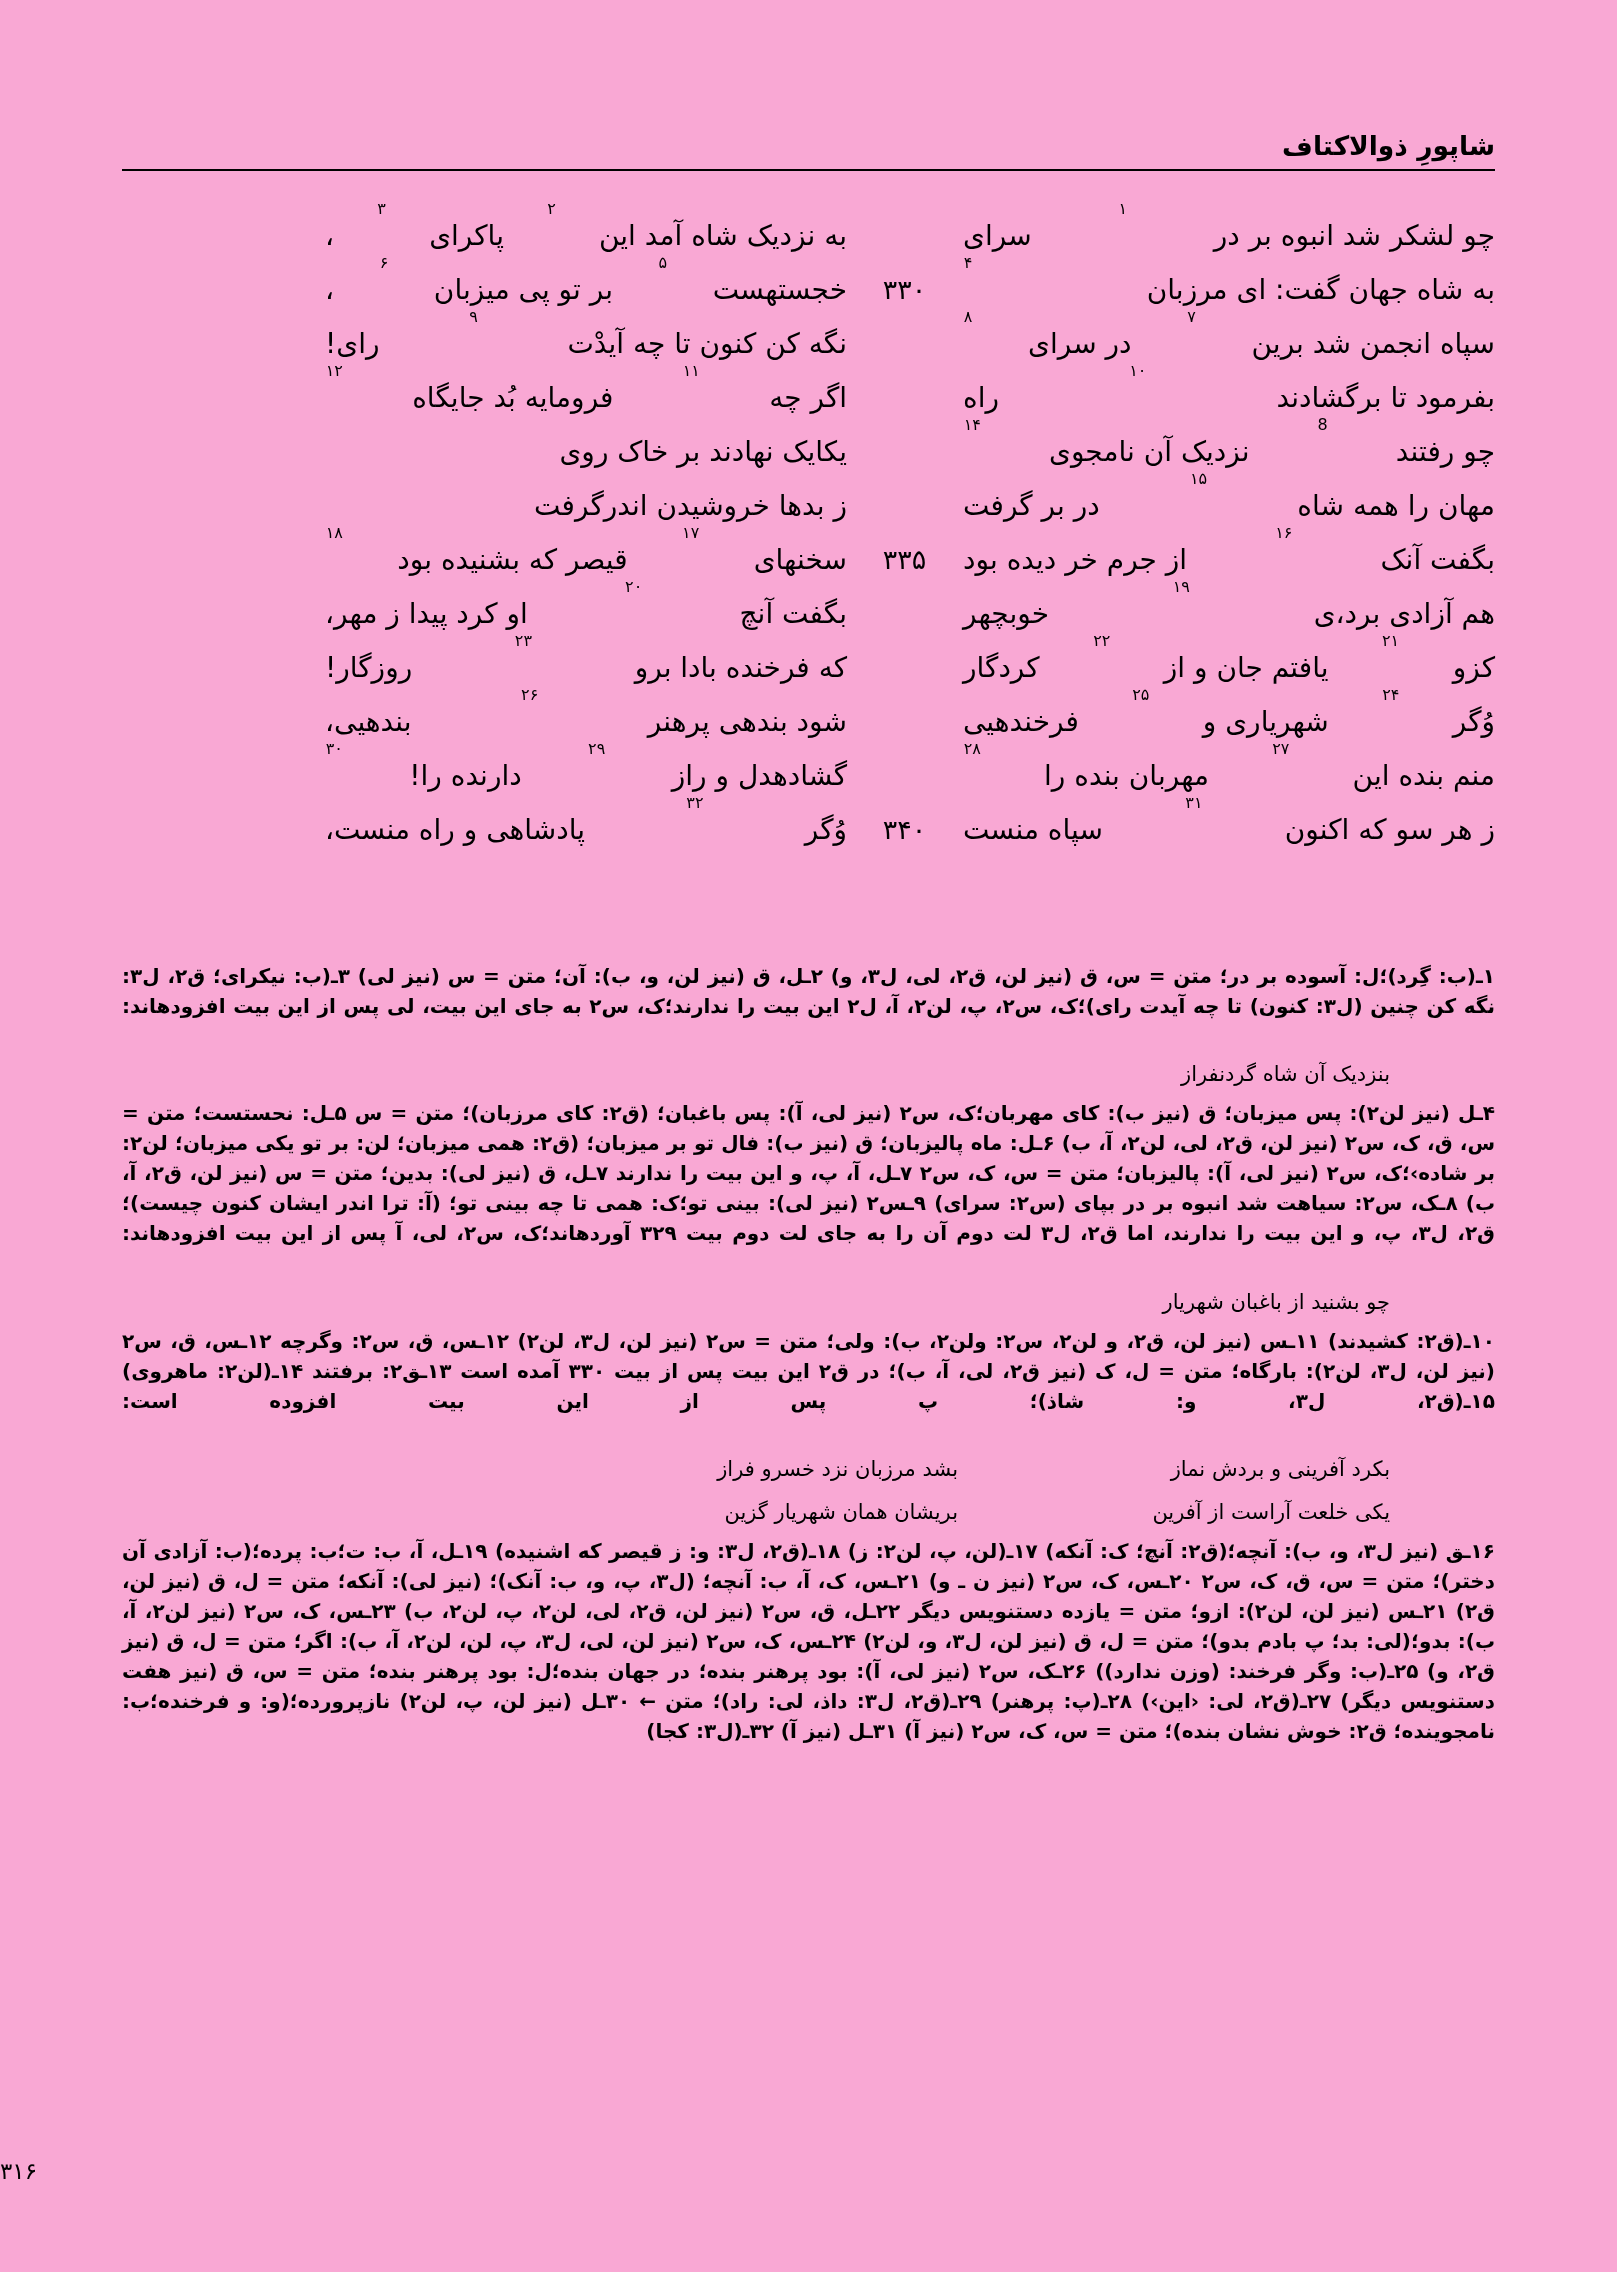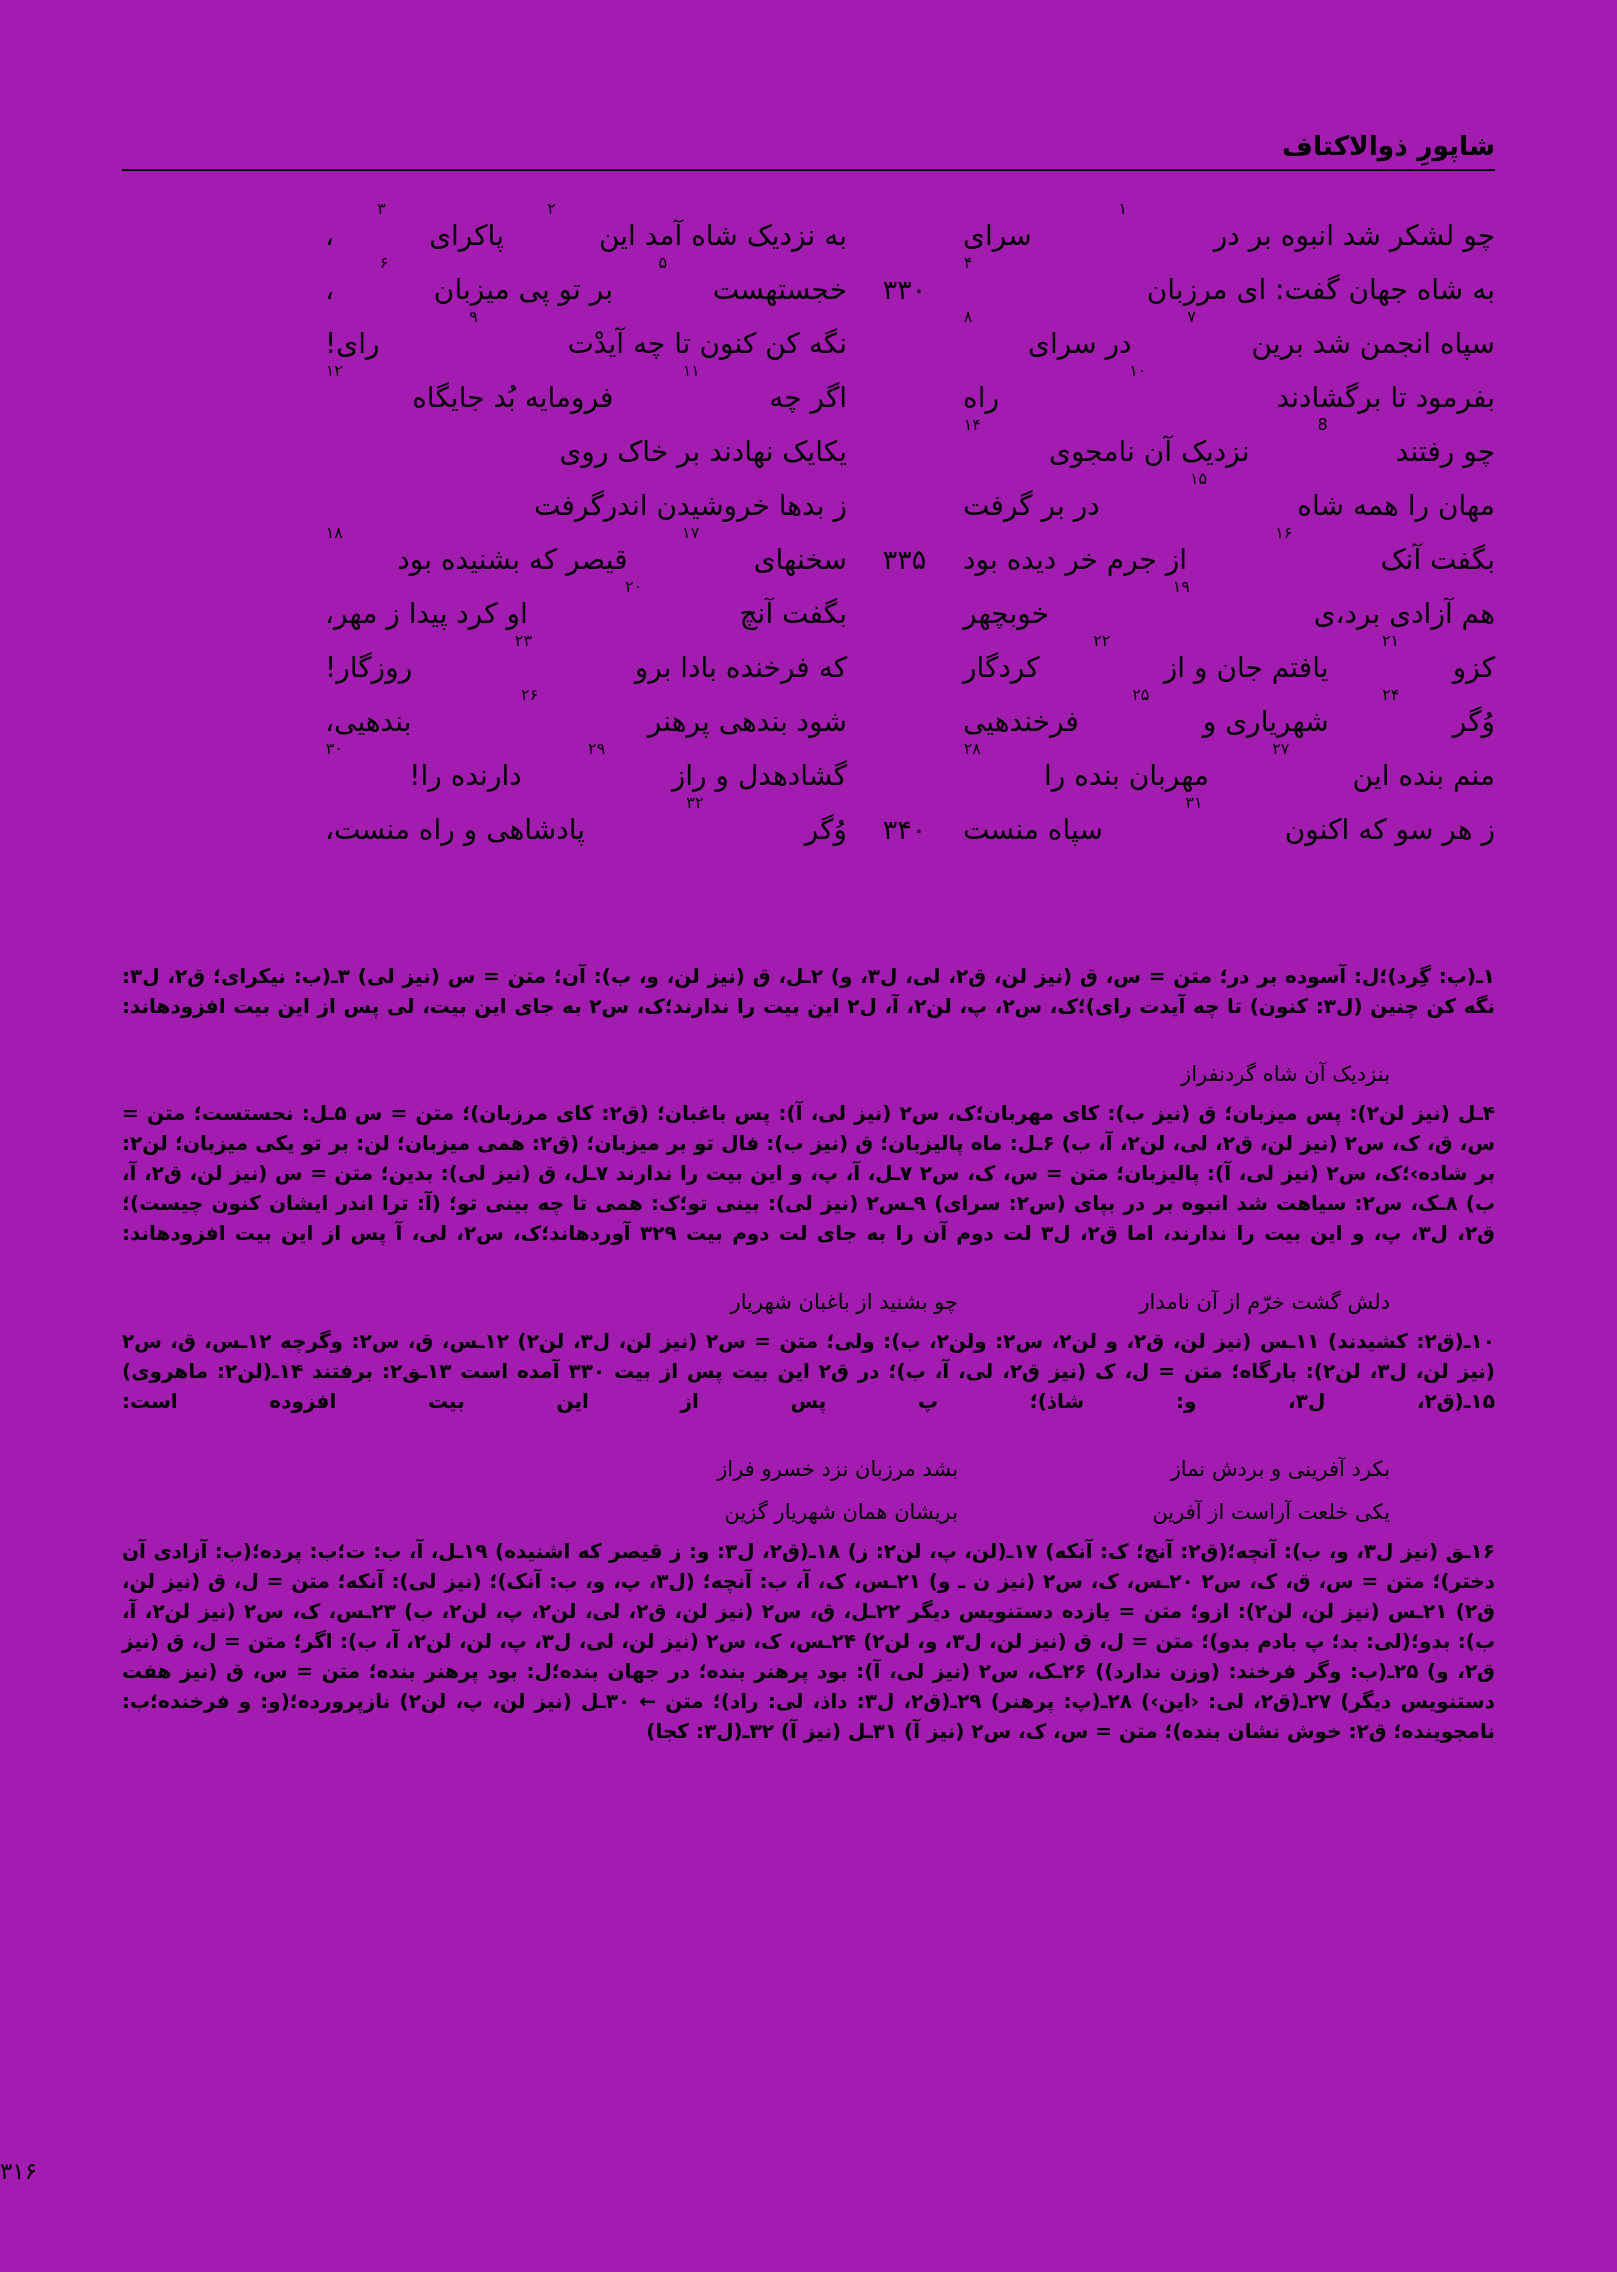--- a/index.html
+++ b/index.html
@@ -8,21 +8,21 @@
     background: #ffffff;
   }
   body {
     font-family: "DejaVu Sans", sans-serif;
     color: #000000;
   }
   .page {
     position: relative;
     width: 1617px;
     height: 2273px;
-    background: #a21caf;
+    background: #f9a8d4;
     overflow: hidden;
     box-sizing: border-box;
   }
 
   
   .runhead-wrap {
     position: absolute;
     top: 129px;
     right: 122px;
     left: 122px;
@@ -331,21 +331,20 @@
 
     <p class="app-para last-just">۱ـ(ب: گِرد)؛ل: آسوده بر در؛ متن = س، ق (نیز لن، ق۲، لی، ل۳، و) ۲ـل، ق (نیز لن، و، ب): آن؛ متن = س (نیز لی) ۳ـ(ب: نیکرای؛ ق۲، ل۳: نگه کن چنین (ل۳: کنون) تا چه آیدت رای)؛ک، س۲، پ، لن۲، آ، ل۲ این بیت را ندارند؛ک، س۲ به جای این بیت، لی پس از این بیت افزودهاند:</p>
 
     <div class="insert-beyt">
       <span class="im im-b">بنزدیک آن شاه گردنفراز</span>
     </div>
 
     <p class="app-para last-just">۴ـل (نیز لن۲): پس میزبان؛ ق (نیز ب): کای مهربان؛ک، س۲ (نیز لی، آ): پس باغبان؛ (ق۲: کای مرزبان)؛ متن = س ۵ـل: نحستست؛ متن = س، ق، ک، س۲ (نیز لن، ق۲، لی، لن۲، آ، ب) ۶ـل: ماه پالیزبان؛ ق (نیز ب): فال تو بر میزبان؛ (ق۲: همی میزبان؛ لن: بر تو یکی میزبان؛ لن۲: بر شاده›؛ک، س۲ (نیز لی، آ): پالیزبان؛ متن = س، ک، س۲ ۷ـل، آ، پ، و این بیت را ندارند ۷ـل، ق (نیز لی): بدین؛ متن = س (نیز لن، ق۲، آ، ب) ۸ـک، س۲: سیاهت شد انبوه بر در بپای (س۲: سرای) ۹ـس۲ (نیز لی): بینی تو؛ک: همی تا چه بینی تو؛ (آ: ترا اندر ایشان کنون چیست)؛ ق۲، ل۳، پ، و این بیت را ندارند، اما ق۲، ل۳ لت دوم آن را به جای لت دوم بیت ۳۲۹ آوردهاند؛ک، س۲، لی، آ پس از این بیت افزودهاند:</p>
 
     <div class="insert-beyt">
-      <span class="im im-b">دلش گشت خرّم از آن نامدار</span>
       <span class="im im-a">چو بشنید از باغبان شهریار</span>
     </div>
 
     <p class="app-para last-just">۱۰ـ(ق۲: کشیدند) ۱۱ـس (نیز لن، ق۲، و لن۲، س۲: ولن۲، ب): ولی؛ متن = س۲ (نیز لن، ل۳، لن۲) ۱۲ـس، ق، س۲: وگرچه ۱۲ـس، ق، س۲ (نیز لن، ل۳، لن۲): بارگاه؛ متن = ل، ک (نیز ق۲، لی، آ، ب)؛ در ق۲ این بیت پس از بیت ۳۳۰ آمده است ۱۳ـق۲: برفتند ۱۴ـ(لن۲: ماهروی) ۱۵ـ(ق۲، ل۳، و: شاذ)؛ پ پس از این بیت افزوده است:</p>
 
     <div class="insert-beyt">
       <span class="im im-b">بکرد آفرینی و بردش نماز</span>
       <span class="im im-a">بشد مرزبان نزد خسرو فراز</span>
     </div>
 

